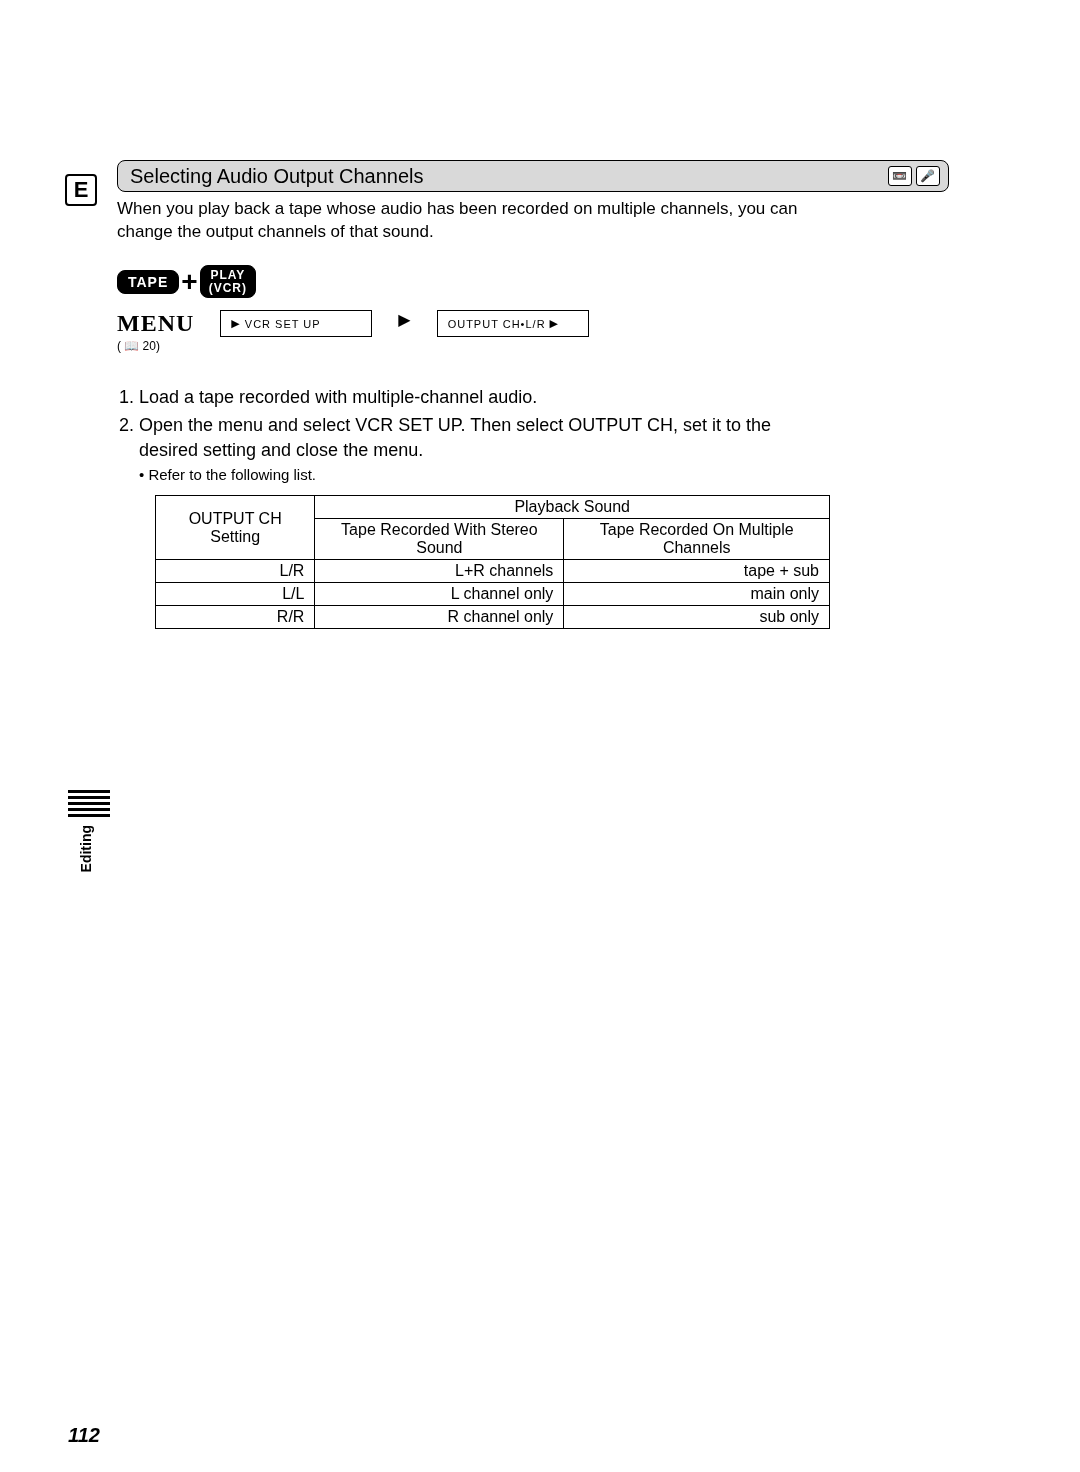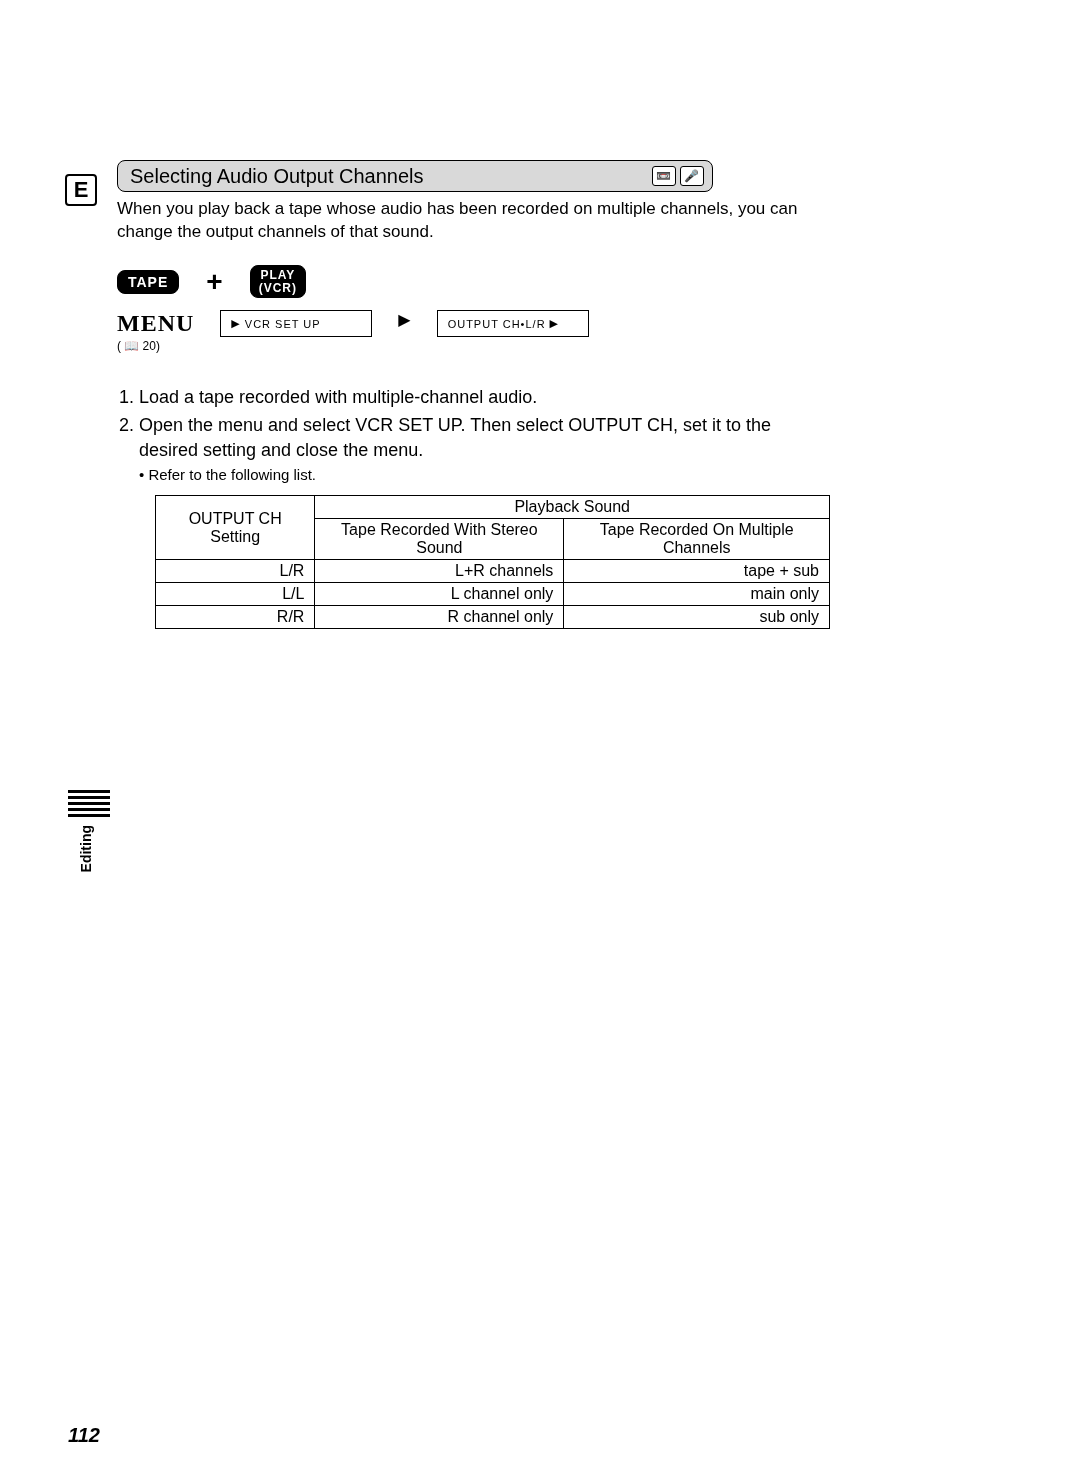--- a/index.html
+++ b/index.html
@@ -21,21 +21,21 @@
     width:28px;height:28px;
     border:2px solid #000;
     border-radius:4px;
     display:flex;align-items:center;justify-content:center;
     font-weight:bold;font-size:22px;
   }
   
   .title-bar{
     position:absolute;
     left:52px; top:0;
-    width:596px;
+    width:832px;
     height:32px;
     border:1px solid #000;
     border-radius:8px;
     background:#d9d9d9;
     display:flex;align-items:center;justify-content:space-between;
     padding:0 8px 0 12px;
     box-sizing:border-box;
   }
   .title-bar .title{
     font-size:20px;
@@ -52,21 +52,21 @@
     position:absolute;
     left:52px; top:38px;
     width:700px;
     font-size:17px;
     line-height:1.35;
   }
   
   .mode-row{
     position:absolute;
     left:52px; top:105px;
-    display:flex;align-items:center;gap:27px;
+    display:flex;align-items:center;gap:2px;
   }
   .mode-pill{
     border:1px solid #000;border-radius:8px;
     background:#000;color:#fff;
     padding:3px 10px;
     font-size:14px;font-weight:bold;
     letter-spacing:1px;
     text-align:center;
   }
   .plus{font-size:28px;font-weight:bold;}

